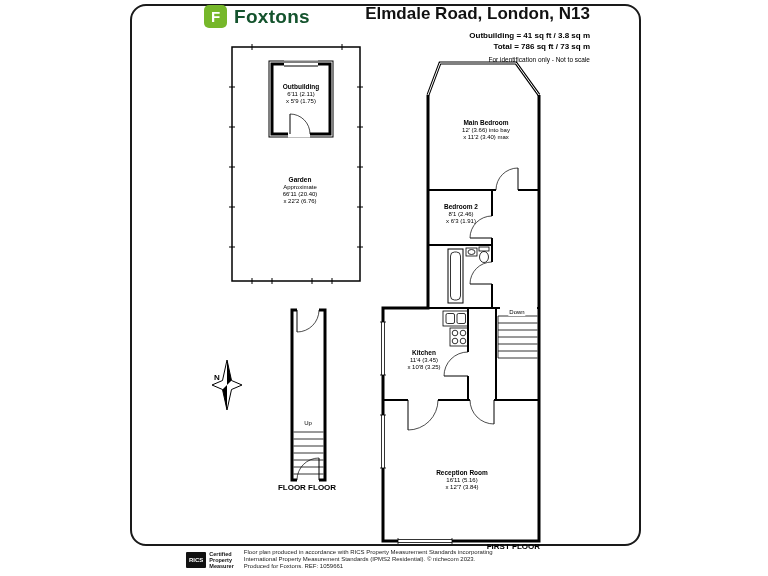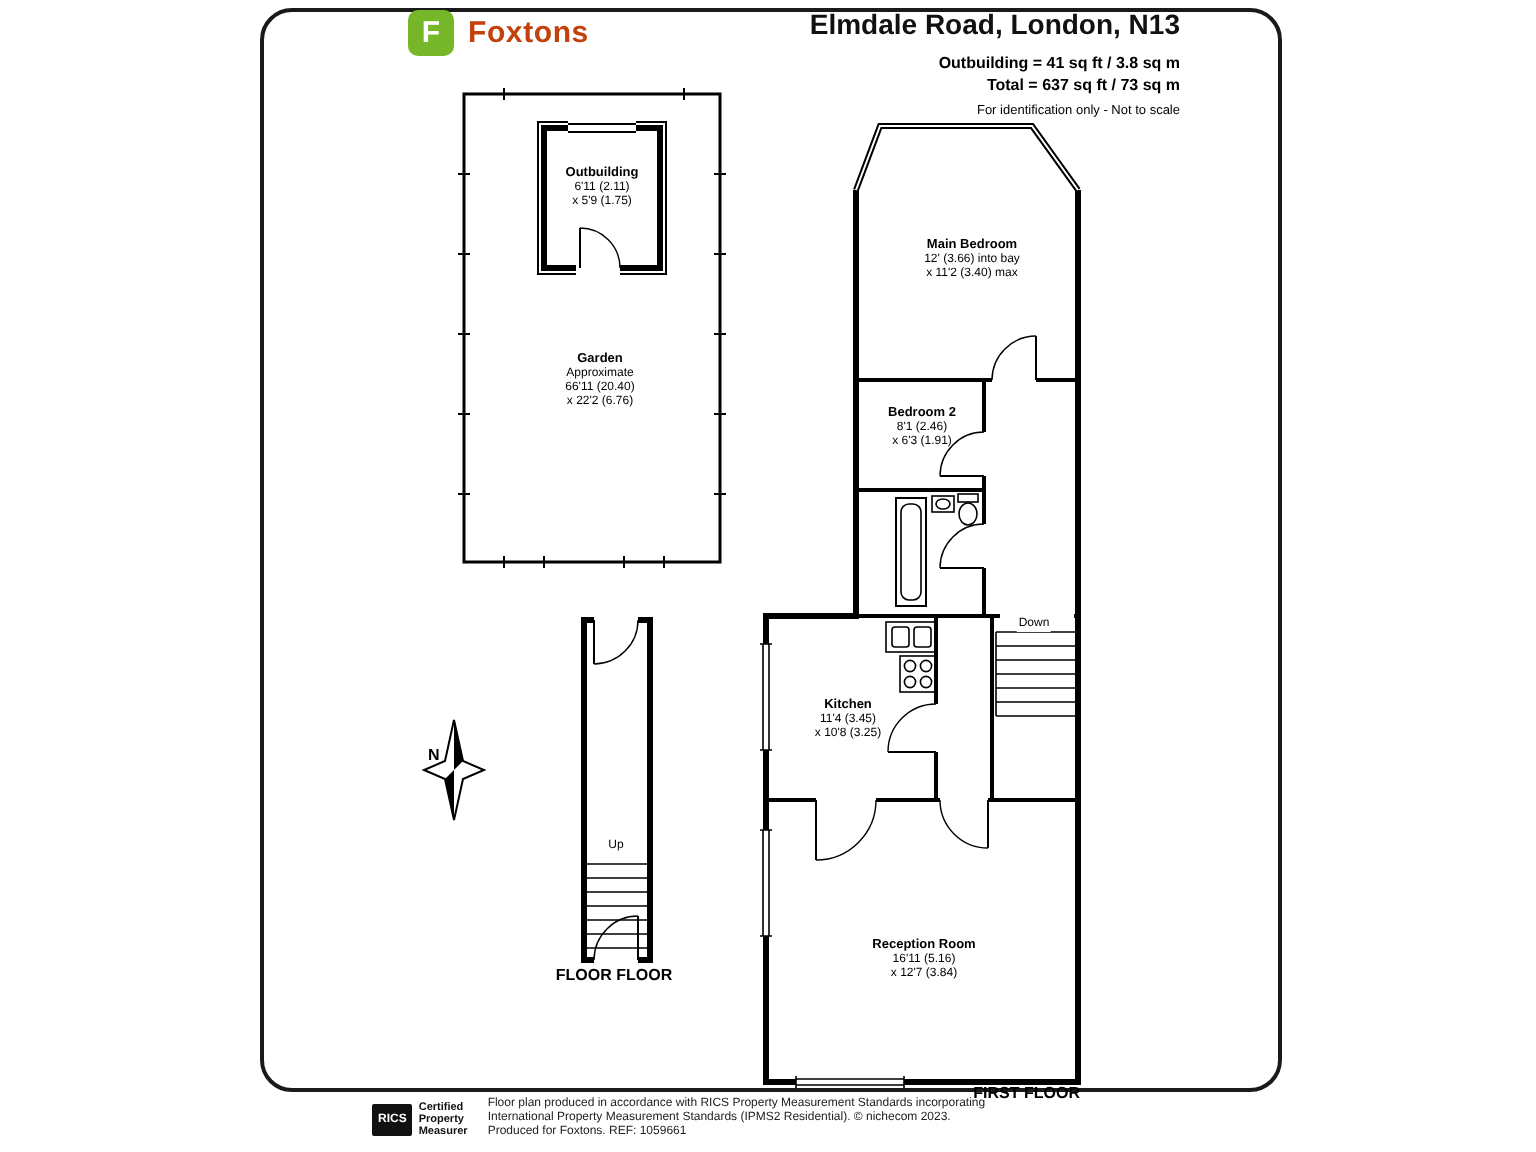--- a/index.html
+++ b/index.html
@@ -6,24 +6,24 @@
   html,body { width:768px; height:576px; background:#fff; color:#000;
               font-family:"Liberation Sans", sans-serif; }
   .page { position:relative; width:768px; height:576px; overflow:hidden; background:#fff; }
 
   .frame { position:absolute; left:130px; top:4px; width:511px; height:542px;
            border:2px solid #1a1a1a; border-radius:16px; }
 
   .logo { position:absolute; left:204px; top:5px; display:flex; align-items:center; gap:7px; }
   .logo-square { width:23px; height:23px; border-radius:5px; background:#76b72a; color:#fff;
                  font-weight:bold; font-size:15px; display:flex; align-items:center; justify-content:center; }
-  .brand { font-size:15px; color:#c2410c; font-weight:600; letter-spacing:.3px; }
+  .brand { font-size:19px; color:#14532d; font-weight:600; letter-spacing:.3px; }
 
   .title-block { position:absolute; right:178px; top:4px; text-align:right; }
-  .title { font-size:14px; font-weight:bold; color:#111;margin-left:29px; }
+  .title { font-size:17px; font-weight:bold; color:#111;margin-left:29px; }
   .area-lines { margin-top:6px; }
   .area-line { font-size:8px; font-weight:bold; line-height:11px; }
   .disclaimer { font-size:6.5px; margin-top:4px; }
 
   svg.plan { position:absolute; left:0; top:0; }
 
   .room-label { position:absolute; transform:translateX(-50%); text-align:center; white-space:nowrap; }
   .room-name { font-size:6.5px; font-weight:bold; line-height:7.5px; }
   .room-dim  { font-size:6px; line-height:7px; }
   .stair-label { position:absolute; transform:translateX(-50%); font-size:6px; line-height:7px;
@@ -48,21 +48,21 @@
     <div class="logo-square">
       <span>F</span>
     </div>
     <span class="brand">Foxtons</span>
   </div>
 
   <div class="title-block">
     <div class="title">Elmdale Road, London, N13</div>
     <div class="area-lines">
       <div class="area-line">Outbuilding = 41 sq ft / 3.8 sq m</div>
-      <div class="area-line">Total = 637 sq ft / 73 sq m</div>
+      <div class="area-line">Total = 786 sq ft / 73 sq m</div>
     </div>
     <div class="disclaimer">For identification only - Not to scale</div>
   </div>
 
   <svg class="plan" width="768" height="576" viewBox="0 0 768 576" fill="none" stroke="#000">
 
     <g stroke-width="1.5">
       <rect x="232" y="47" width="128" height="234"></rect>
       <path stroke-width="1" d="M229,87 h6 M229,127 h6 M229,167 h6 M229,207 h6 M229,247 h6
                                M357,87 h6 M357,127 h6 M357,167 h6 M357,207 h6 M357,247 h6

